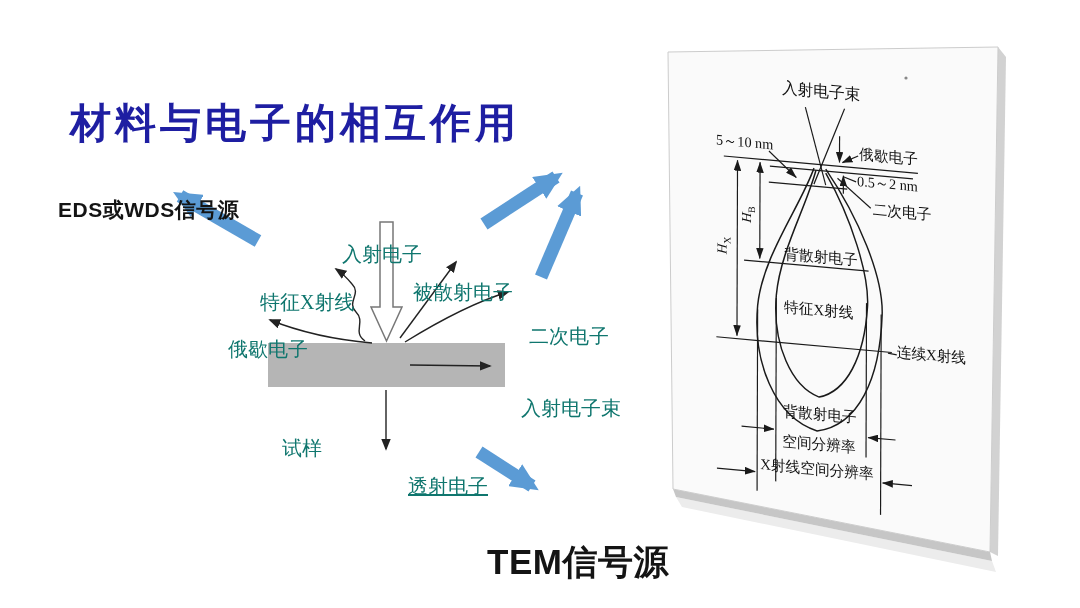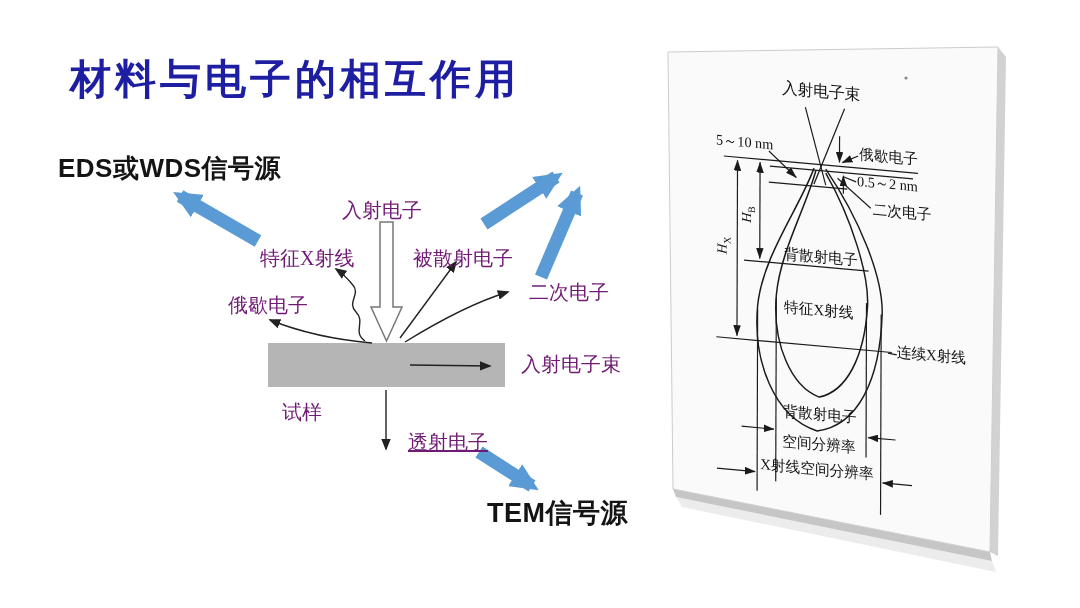--- a/index.html
+++ b/index.html
@@ -1,22 +1,22 @@
 <!DOCTYPE html>
 <html><head>
 <meta charset="utf-8">
 <style>
   html,body{margin:0;padding:0;background:#fff;}
   .slide{position:relative;width:1080px;height:608px;background:#ffffff;overflow:hidden;
          font-family:"Liberation Sans","DejaVu Sans",sans-serif;}
-  .abs{position:absolute;white-space:nowrap;line-height:1;}
+  .abs{position:absolute;white-space:nowrap;line-height:1;margin-top:44px;}
   .title{left:70px;top:52px;font:bold 41px "Liberation Serif","DejaVu Serif",serif;
          color:#1e1ea2;letter-spacing:4px;}
-  .bl{color:#701a75;font:20px "Liberation Serif","DejaVu Serif",serif;}
-  .bk{color:#141414;font-weight:bold;font-size:26px;letter-spacing:0.5px;}
+  .bl{color:#0f766e;font:20px "Liberation Serif","DejaVu Serif",serif;}
+  .bk{color:#141414;font-weight:bold;font-size:21px;letter-spacing:0.5px;}
   svg{position:absolute;left:0;top:0;}
   .thin{stroke:#222;stroke-width:1.4;fill:none;}
   .blue{stroke:#5b9bd5;stroke-width:13;fill:none;}
   .rline{stroke:#1a1a1a;stroke-width:1.2;fill:none;}
   .rcurve{stroke:#1a1a1a;stroke-width:1.5;fill:none;}
   .rt{font-family:"Liberation Serif","DejaVu Serif",serif;fill:#111;}
 </style>
 </head>
 <body>
 
@@ -110,24 +110,24 @@
       <text class="rt" x="231" y="301" font-size="15">连续X射线</text>
       <text class="rt" x="153" y="370" font-size="15" text-anchor="middle">背散射电子</text>
       <text class="rt" x="152" y="400" font-size="15" text-anchor="middle">空间分辨率</text>
       <text class="rt" x="150" y="425" font-size="15" text-anchor="middle">X射线空间分辨率</text>
     </g>
   </svg>
 
   <div class="abs title">材料与电子的相互作用</div>
 
   <div class="abs bk" style="left:58px;top:155px;">EDS或WDS信号源</div>
-  <div class="abs bk" style="left:487px;top:500px;font-size:27px;">TEM信号源</div>
+  <div class="abs bk" style="left:487px;top:500px;font-size:35px;">TEM信号源</div>
 
   <div class="abs bl" style="left:342px;top:197px;">入射电子</div>
-  <div class="abs bl" style="left:413px;top:245px;">被散射电子</div>
+  <div class="abs bl" style="left:413px;top:235px;">被散射电子</div>
   <div class="abs bl" style="left:260px;top:245px;">特征X射线</div>
   <div class="abs bl" style="left:228px;top:292px;">俄歇电子</div>
   <div class="abs bl" style="left:529px;top:279px;">二次电子</div>
   <div class="abs bl" style="left:521px;top:351px;">入射电子束</div>
-  <div class="abs bl" style="left:282px;top:399px;">试样</div>
+  <div class="abs bl" style="left:282px;top:391px;">试样</div>
   <div class="abs bl" style="left:408px;top:429px;text-decoration:underline;">透射电子</div>
 
 </div>
 
 </body></html>

